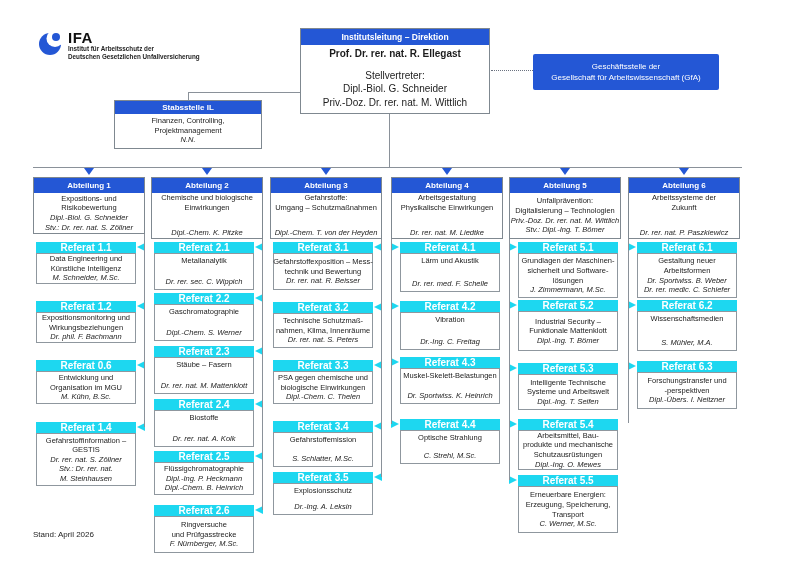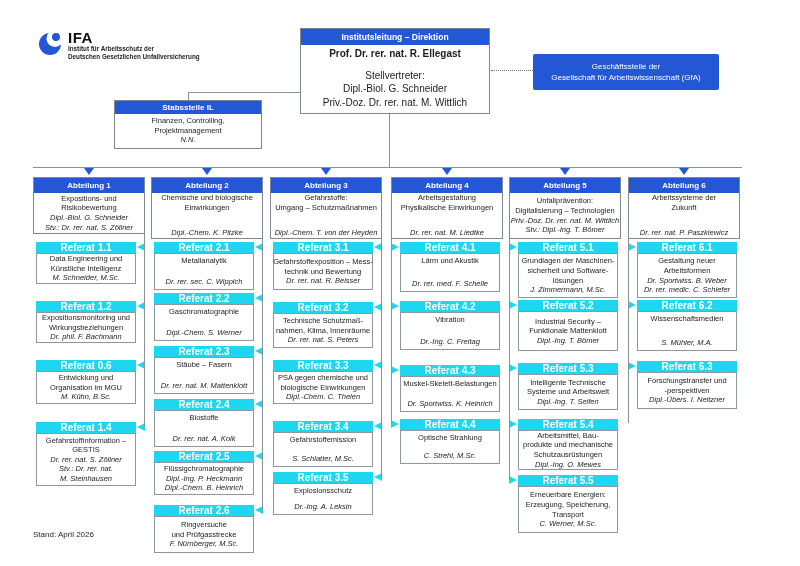--- a/index.html
+++ b/index.html
@@ -386,21 +386,21 @@
         <div class="rbody spread" style="height: 38px;">
           <div class="tg">
             <div class="ln">Vibration</div>
           </div>
           <div class="ng">
             <div class="ln it">Dr.-Ing. C. Freitag</div>
           </div>
         </div>
         <div class="arr l"></div>
       </div>
-      <div class="ref sl" style="top: 188px;">
+      <div class="ref sl" style="top: 180px;">
         <div class="rhead">Referat 4.3</div>
         <div class="rbody spread" style="height: 36px;">
           <div class="tg">
             <div class="ln">Muskel-Skelett-Belastungen</div>
           </div>
           <div class="ng">
             <div class="ln it">Dr. Sportwiss. K. Heinrich</div>
           </div>
         </div>
         <div class="arr l"></div>

